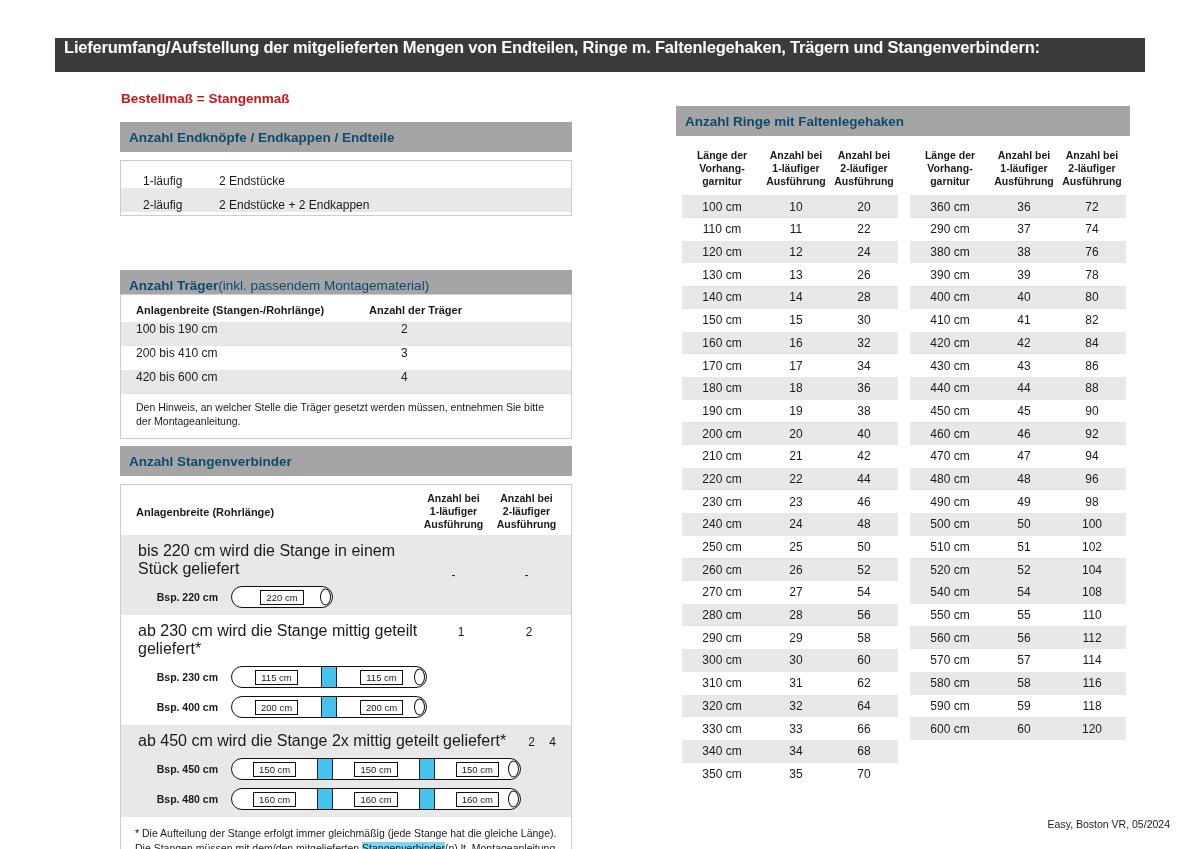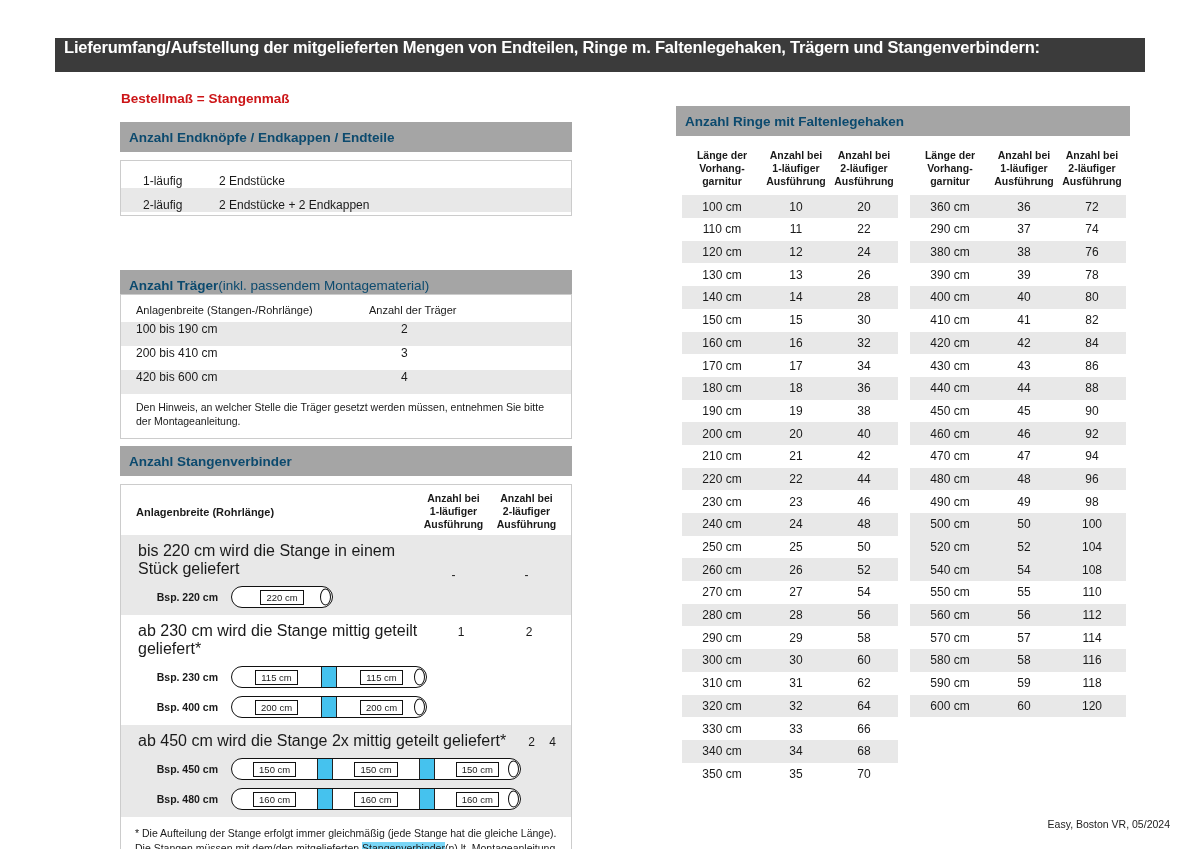--- a/index.html
+++ b/index.html
@@ -27,21 +27,21 @@
 
   .box{position:absolute;background:#fff;border:1px solid var(--border)}
   .box-endteile{left:120px;top:160px;width:452px;padding:3px 0}
   .box-traeger{left:120px;top:294px;width:452px;padding:2px 0 4px}
   .box-verbinder{left:120px;top:484px;width:452px;padding-top:2px}
 
   .row2{display:flex;height:24px;align-items:flex-end;padding-left:22px;font-size:12px}
   .row2 .lab{width:76px}
   .stripe{background:var(--stripe)}
 
-  .t-head{display:flex;align-items:flex-start;padding:7px 0 6px 15px;font-weight:normal;font-size:11px}
+  .t-head{display:flex;align-items:flex-start;padding:7px 0 6px 15px;font-weight:bold;font-size:11px}
   .t-head .c1{flex:1}
   .t-head .c2{width:202px}
   .t-row{display:flex;height:24px;align-items:flex-start;font-size:12px}
   .t-row .c1{flex:1;padding-left:15px}
   .t-row .c2{width:202px;padding-left:32px}
   .t-note{padding:7px 26px 6px 15px;font-size:10.5px;line-height:1.3}
 
   .v-head{display:flex;align-items:center;padding:5px 8px 4px 0;min-height:46px}
   .v-col1{flex:1;padding-left:15px;font-weight:bold;font-size:11px}
   .v-colh{width:73px;text-align:center;font-weight:bold;font-size:10.5px;white-space:pre-line;line-height:1.25}
@@ -462,20 +462,25 @@
         <div class="ring-row">
           <div class="ring-cell c0">490 cm</div>
           <div class="ring-cell">49</div>
           <div class="ring-cell">98</div>
         </div>
         <div class="ring-row stripe">
           <div class="ring-cell c0">500 cm</div>
           <div class="ring-cell">50</div>
           <div class="ring-cell">100</div>
         </div>
+        <div class="ring-row">
+          <div class="ring-cell c0">510 cm</div>
+          <div class="ring-cell">51</div>
+          <div class="ring-cell">102</div>
+        </div>
         <div class="ring-row stripe">
           <div class="ring-cell c0">520 cm</div>
           <div class="ring-cell">52</div>
           <div class="ring-cell">104</div>
         </div>
         <div class="ring-row stripe">
           <div class="ring-cell c0">540 cm</div>
           <div class="ring-cell">54</div>
           <div class="ring-cell">108</div>
         </div>

